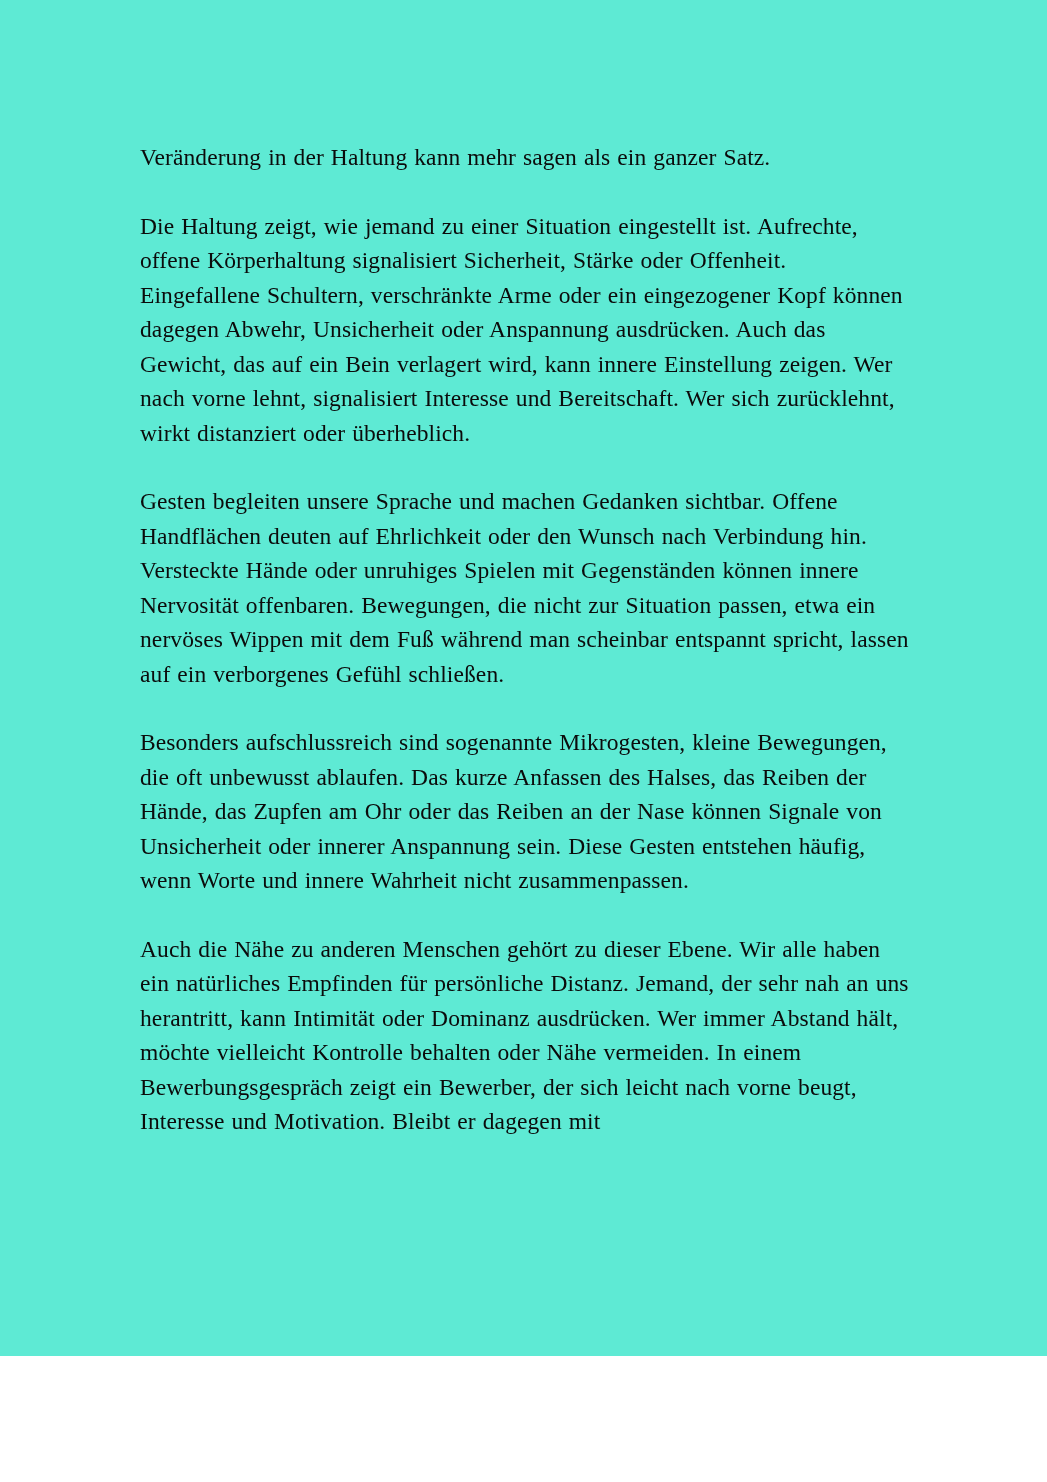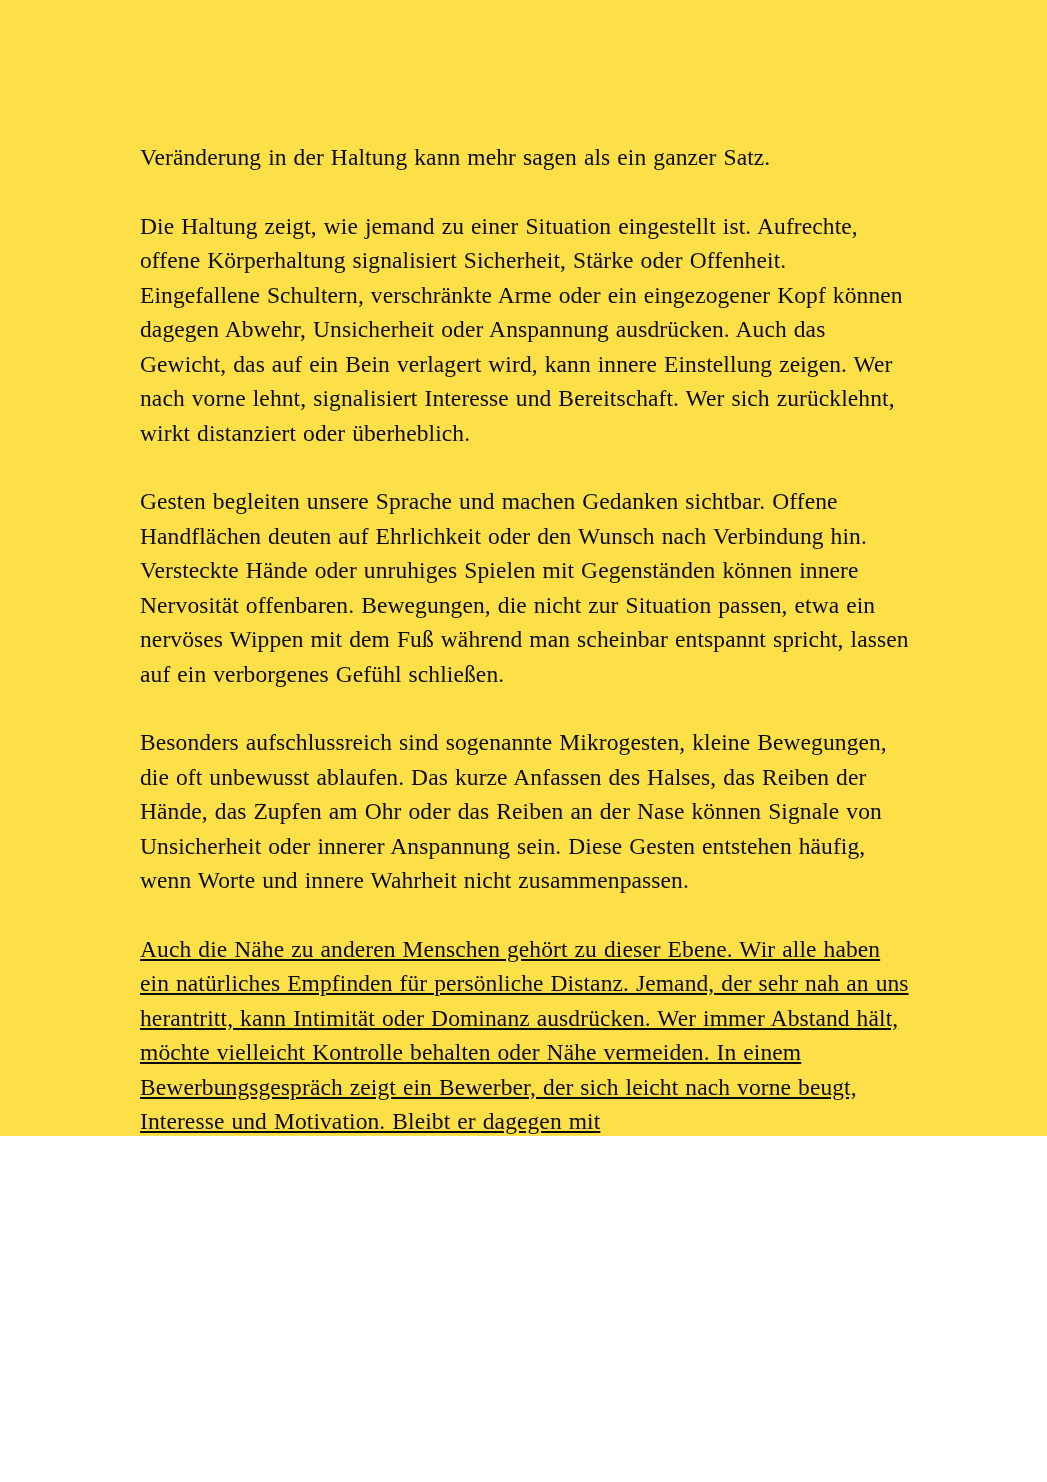--- a/index.html
+++ b/index.html
@@ -10,38 +10,37 @@
   body {
     width: 1047px;
     height: 1482px;
     overflow: hidden;
     font-family: "Liberation Serif", "DejaVu Serif", serif;
     color: #0b0b0b;
   }
   .page {
     box-sizing: border-box;
     width: 1047px;
-    height: 1136px;
+    height: 1356px;
     padding: 140px 140px 40px 140px;
-    background: #fde047;
+    background: #5eead4;
   }
   .text-column {
     width: 770px;
   }
   .text-column p {
     margin: 0 0 34px 0;
     font-size: 23.5px;
     line-height: 34.5px;
     letter-spacing: 0.1px;
     text-align: left;
     word-spacing: 1px;
   }
   .text-column p:last-child {
     margin-bottom: 4px;
-    text-decoration: underline;
   }
 </style>
 </head>
 <body>
 
 <div class="page">
   <div class="text-column">
     <p>Veränderung in der Haltung kann mehr sagen als ein ganzer Satz.</p>
     <p>Die Haltung zeigt, wie jemand zu einer Situation eingestellt ist. Aufrechte, offene Körperhaltung signalisiert Sicherheit, Stärke oder Offenheit. Eingefallene Schultern, verschränkte Arme oder ein eingezogener Kopf können dagegen Abwehr, Unsicherheit oder Anspannung ausdrücken. Auch das Gewicht, das auf ein Bein verlagert wird, kann innere Einstellung zeigen. Wer nach vorne lehnt, signalisiert Interesse und Bereitschaft. Wer sich zurücklehnt, wirkt distanziert oder überheblich.</p>
     <p>Gesten begleiten unsere Sprache und machen Gedanken sichtbar. Offene Handflächen deuten auf Ehrlichkeit oder den Wunsch nach Verbindung hin. Versteckte Hände oder unruhiges Spielen mit Gegenständen können innere Nervosität offenbaren. Bewegungen, die nicht zur Situation passen, etwa ein nervöses Wippen mit dem Fuß während man scheinbar entspannt spricht, lassen auf ein verborgenes Gefühl schließen.</p>

